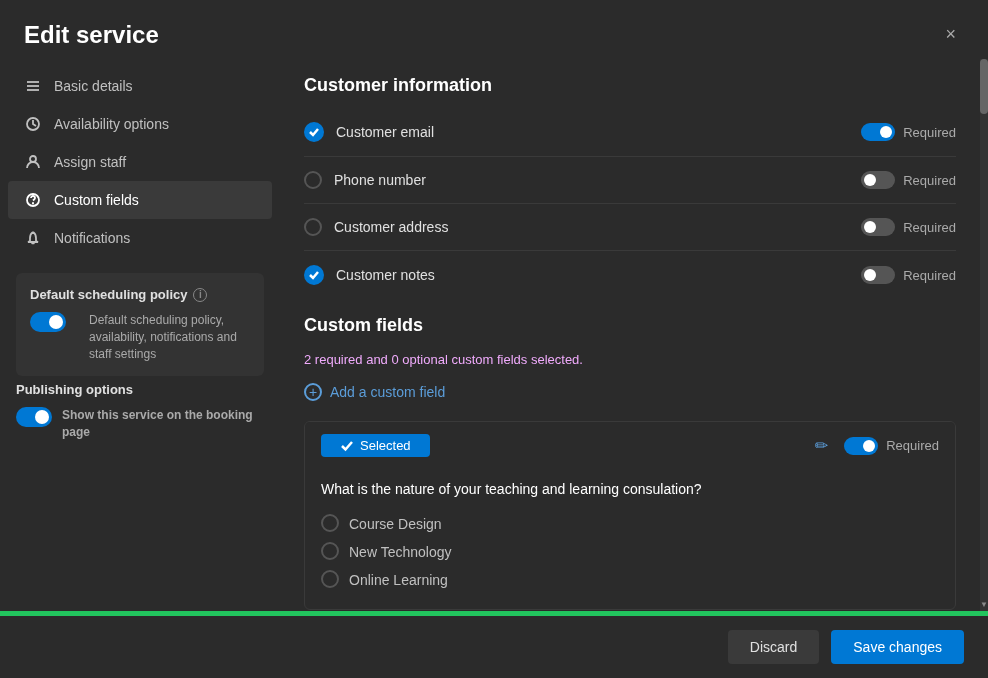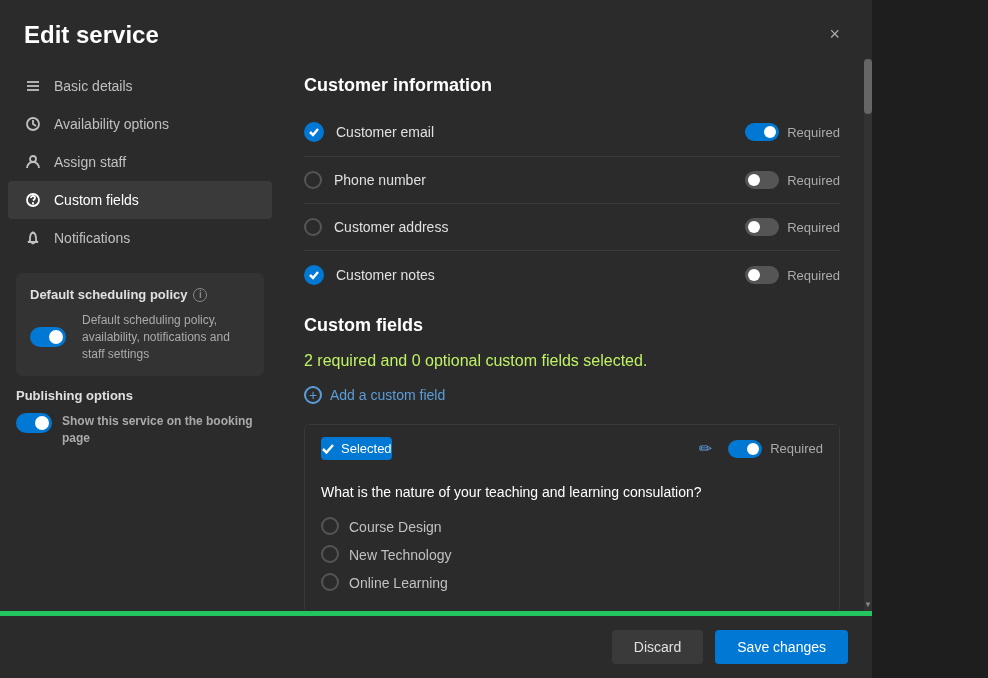--- a/index.html
+++ b/index.html
@@ -8,21 +8,21 @@
       color: #e0e0e0;
       font-family: 'Segoe UI', Arial, sans-serif;
       font-size: 14px;
       width: 988px;
       height: 678px;
       overflow: hidden;
       position: relative;
     }
 
     .modal {
-      width: 872px;
+      width: 988px;
       height: 678px;
       background: #2b2b2b;
       display: flex;
       flex-direction: column;
       position: relative;
     }
 
     .modal-header {
       padding: 20px 24px 10px 24px;
       display: flex;
@@ -126,33 +126,33 @@
       display: flex;
       align-items: center;
       justify-content: center;
       font-size: 10px;
       color: #888;
       flex-shrink: 0;
     }
 
     .policy-toggle-row {
       display: flex;
-      align-items: center;
-      gap: 16px;
+      align-items: flex-start;
+      gap: 23px;
     }
 
     .policy-text {
       font-size: 12px;
       color: #aaa;
       line-height: 1.4;
     }
 
     
     .sidebar-publishing {
-      margin: 12px 16px 0 16px;
+      margin: 6px 16px 0 16px;
     }
 
     .pub-title {
       font-size: 13px;
       font-weight: 600;
       color: #e0e0e0;
       margin-bottom: 10px;
     }
 
     .pub-toggle-row {
@@ -296,22 +296,22 @@
       background: #3a3a3a;
       margin: 4px 0;
     }
 
     
     .custom-fields-section {
       margin-top: 20px;
     }
 
     .custom-fields-subtitle {
-      font-size: 16px;
-      color: #bef264;
+      font-size: 13px;
+      color: #f0abfc;
       margin-bottom: 12px;
     }
 
     .add-custom-field-btn {
       display: flex;
       align-items: center;
       gap: 8px;
       background: none;
       border: none;
       color: #5b9dd9;
@@ -347,21 +347,21 @@
       align-items: center;
       justify-content: space-between;
       padding: 12px 16px;
       background: #2b2b2b;
     }
 
     .selected-badge {
       background: #0078d4;
       color: white;
       border-radius: 4px;
-      padding: 4px 0;
+      padding: 4px 19px;
       font-size: 13px;
       font-weight: 500;
       display: flex;
       align-items: center;
       gap: 6px;
     }
 
     .badge-check {
       width: 14px;
       height: 14px;

